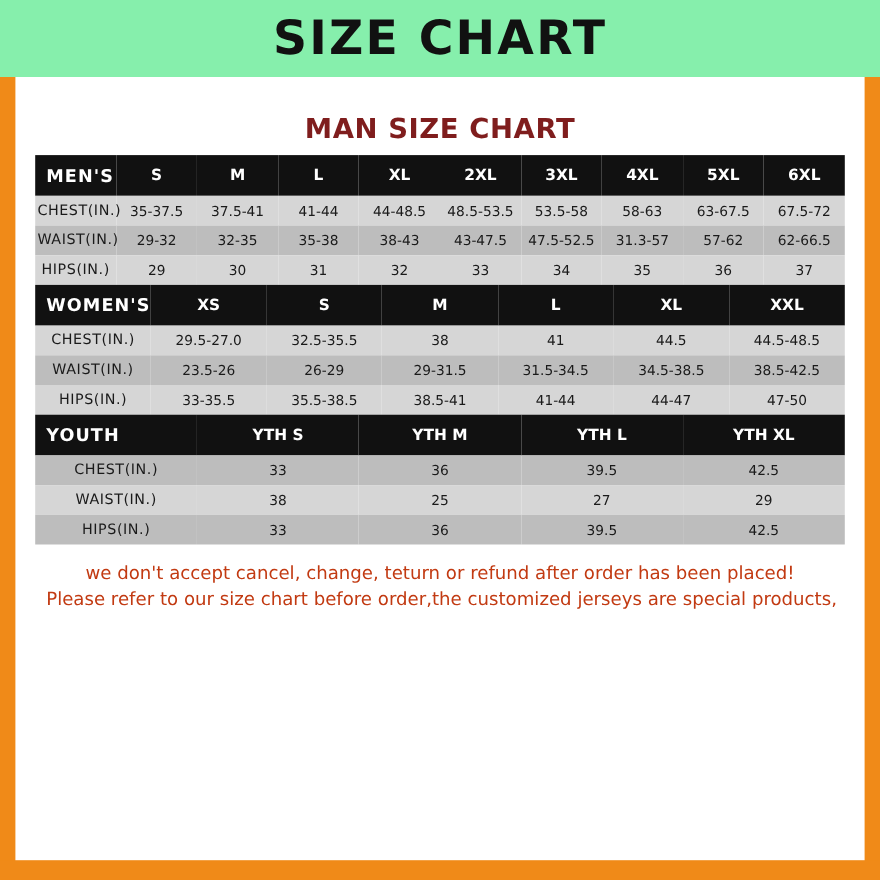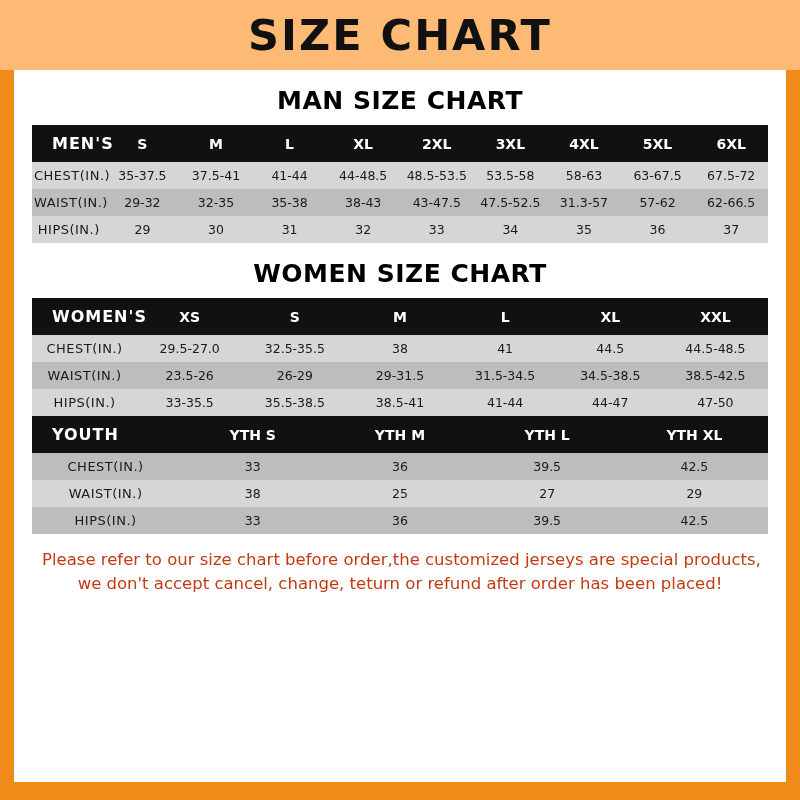--- a/index.html
+++ b/index.html
@@ -16,21 +16,21 @@
   .page {
     position: relative;
     width: 800px;
     height: 800px;
     box-sizing: border-box;
     border-left: 14px solid #f08a18;
     border-right: 14px solid #f08a18;
     background: #ffffff;
   }
   .header-band {
-    background: #fdba74;
+    background: #86efac;
     height: 70px;
     display: flex;
     align-items: center;
     justify-content: center;
     margin: 0 -14px;
   }
   .header-title {
     font-family: "DejaVu Sans", sans-serif;
     font-weight: bold;
     font-size: 43px;
@@ -38,22 +38,22 @@
     color: #111111;
   }
   .content {
     padding: 0 18px;
   }
   .section-title {
     text-align: center;
     font-weight: bold;
     font-size: 25px;
     letter-spacing: 0.5px;
-    color: #000000;
-    margin: 16px 0 10px 0;
+    color: #7f1d1d;
+    margin: 32px 0 10px 0;
     font-family: "DejaVu Sans", sans-serif;
   }
   table.size-table {
     width: 100%;
     border-collapse: collapse;
     table-layout: fixed;
     font-family: "DejaVu Sans", sans-serif;
   }
   table.size-table th,
   table.size-table td {
@@ -65,21 +65,21 @@
   }
   table.size-table thead th {
     background: #111111;
     color: #ffffff;
     font-weight: bold;
     font-size: 14px;
     padding: 9px 2px;
   }
   table.size-table thead th.corner {
     text-align: left;
-    padding-left: 20px;
+    padding-left: 10px;
     font-size: 16px;
     letter-spacing: 1px;
   }
   table.size-table tbody tr.light td {
     background: #d6d6d6;
   }
   table.size-table tbody tr.dark td {
     background: #bdbdbd;
   }
   table.size-table tbody td.rowlabel {
@@ -166,21 +166,20 @@
           <td>32</td>
           <td>33</td>
           <td>34</td>
           <td>35</td>
           <td>36</td>
           <td>37</td>
         </tr>
       </tbody>
     </table>
 
-    <div class="section-title">WOMEN SIZE CHART</div>
     <table class="size-table">
       <thead>
         <tr>
           <th class="corner">WOMEN'S</th>
           <th>XS</th>
           <th>S</th>
           <th>M</th>
           <th>L</th>
           <th>XL</th>
           <th>XXL</th>
@@ -246,20 +245,20 @@
           <td class="rowlabel">HIPS(IN.)</td>
           <td>33</td>
           <td>36</td>
           <td>39.5</td>
           <td>42.5</td>
         </tr>
       </tbody>
     </table>
 
     <div class="footer-note">
+      <div>we don't accept cancel, change, teturn or refund after order has been placed!</div>
       <div>Please refer to our size chart before order,the customized jerseys are special products,</div>
-      <div>we don't accept cancel, change, teturn or refund after order has been placed!</div>
     </div>
 
   </div>
 
   <div class="bottom-band"></div>
 </div>
 
 </body></html>

